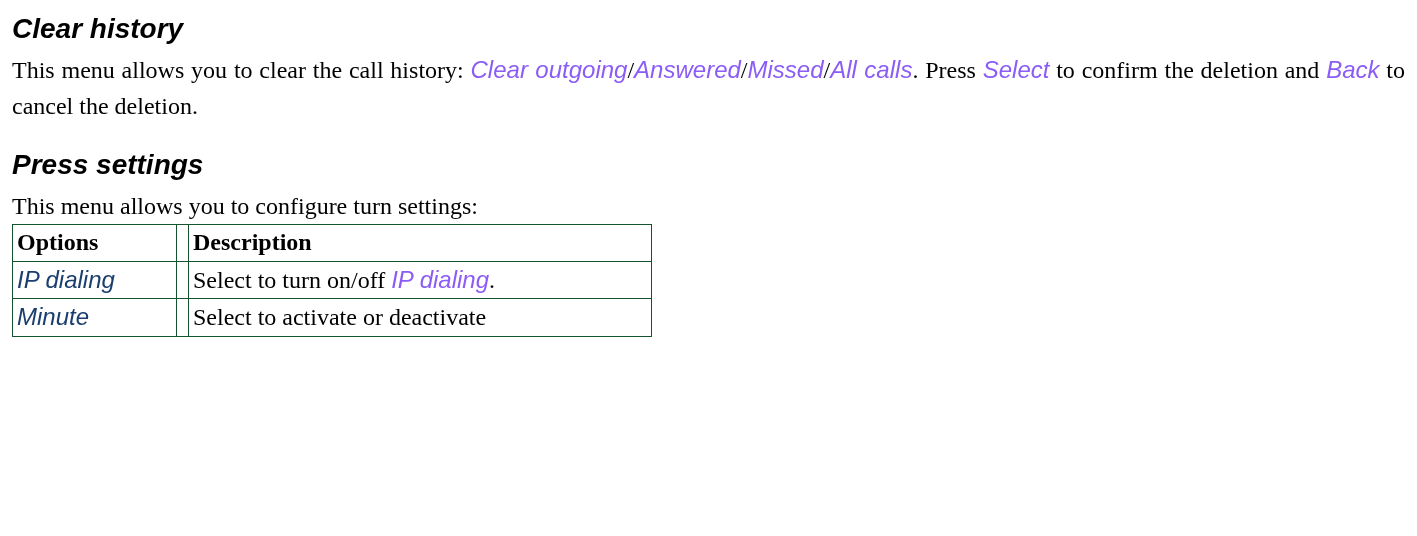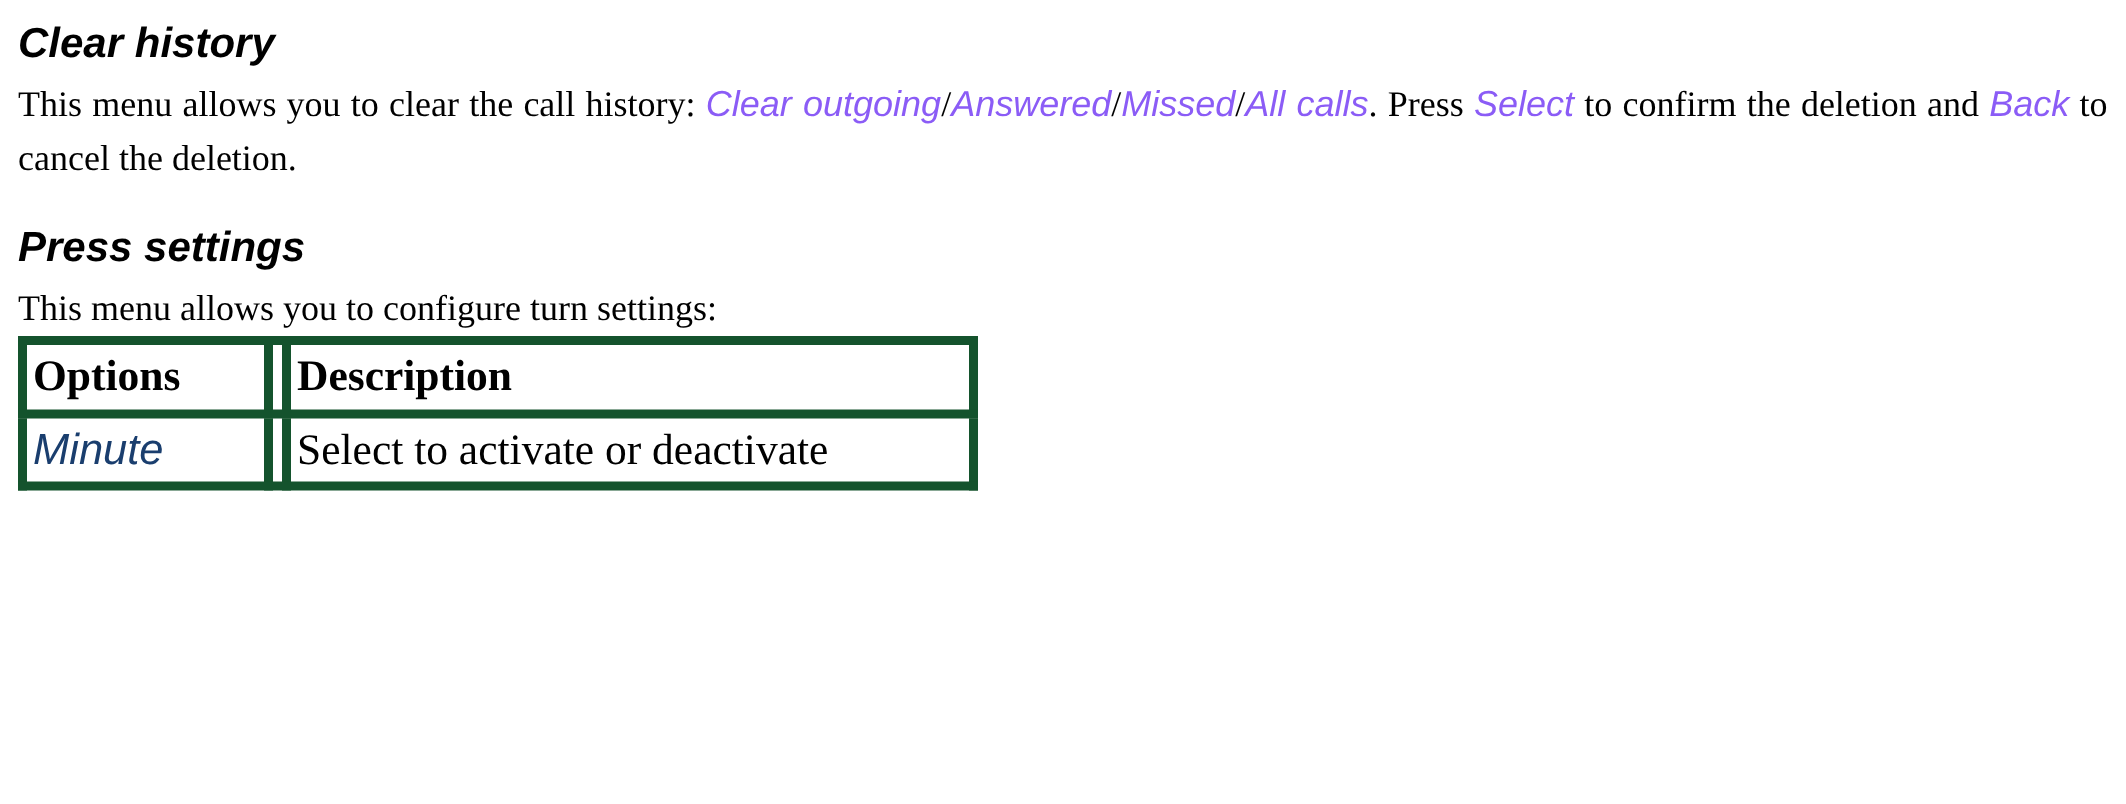--- a/index.html
+++ b/index.html
@@ -37,24 +37,24 @@
       font-family: "Times New Roman", Times, serif;
       font-style: normal;
       color: #000;
     }
     table {
       border-collapse: collapse;
       width: 640px;
       table-layout: fixed;
     }
     table td, table th {
-      border: 6px solid #14532d;
+      border: 1px solid #14532d;
       padding: 1px 4px;
       vertical-align: top;
-      font-size: 29px;
+      font-size: 24px;
       line-height: 1.4;
     }
     table th {
       font-family: "Times New Roman", Times, serif;
       font-weight: bold;
       text-align: left;
     }
     .col-opt {
       width: 164px;
     }
@@ -88,20 +88,27 @@
     <col class="col-gap">
     <col>
   </colgroup>
   <tbody>
       <tr>
     <th>Options</th>
     <th></th>
     <th>Description</th>
   </tr>
   <tr>
+    <td class="opt-cell">IP dialing</td>
+    <td></td>
+    <td class="desc-cell">
+      <span>Select to turn on/off </span><span class="ital-blue">IP dialing</span><span>.</span>
+    </td>
+  </tr>
+  <tr>
     <td class="opt-cell">Minute</td>
     <td></td>
     <td class="desc-cell">
       <span>Select to activate or deactivate</span><span class="ital-blue"></span><span></span>
     </td>
   </tr>
 </tbody>
   </table>
 
 </body></html>

